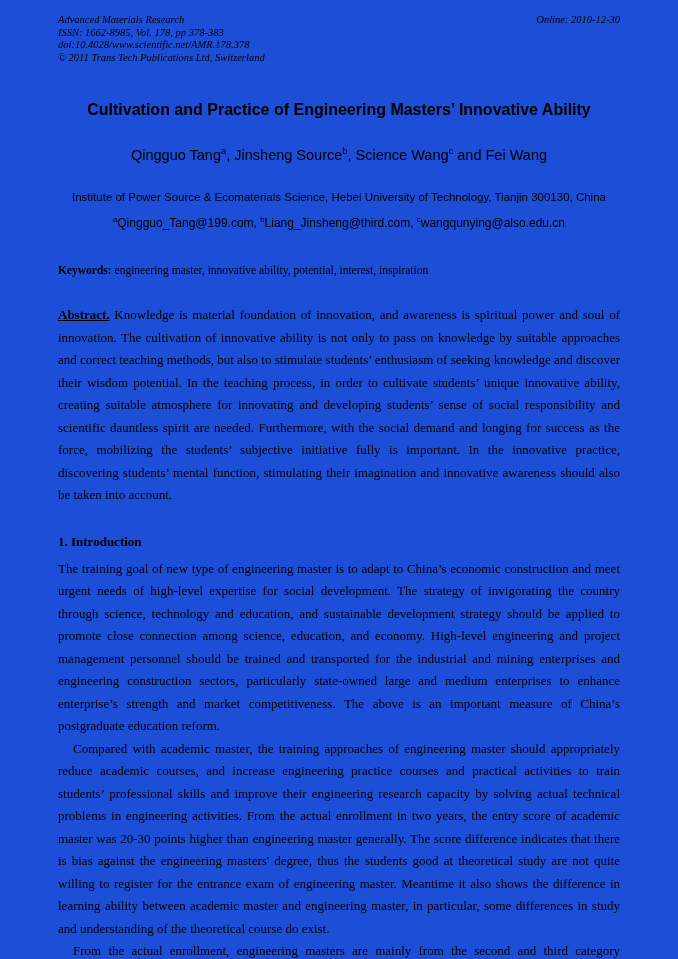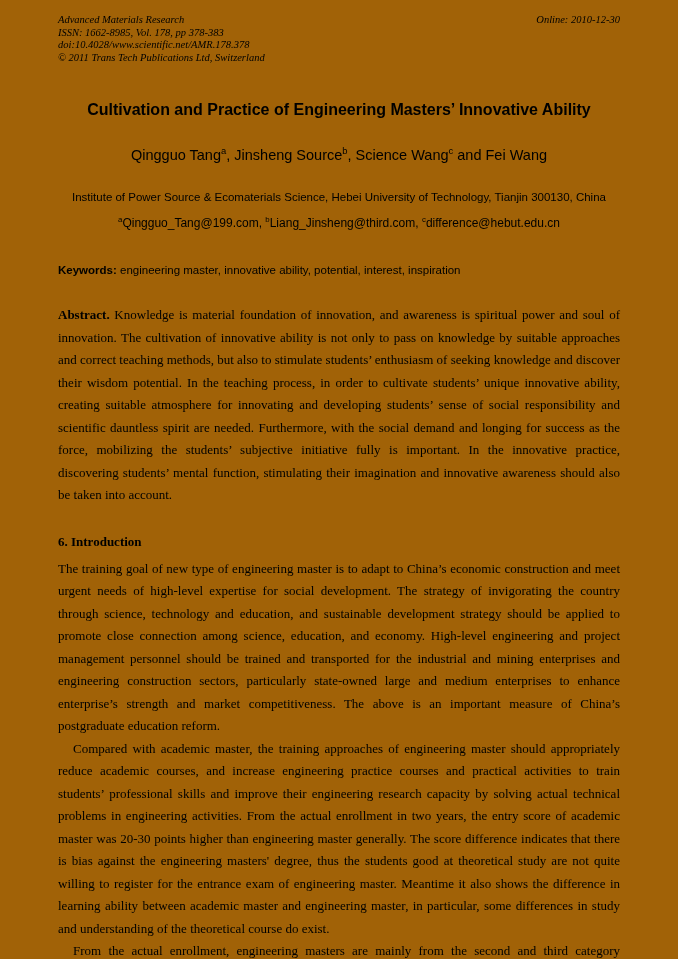--- a/index.html
+++ b/index.html
@@ -6,21 +6,21 @@
     margin: 0;
     padding: 0;
     background: #ffffff;
     color: #000000;
   }
   .page {
     position: relative;
     width: 678px;
     height: 959px;
     margin: 0 auto;
-    background: #a16207;
+    background: #1d4ed8;
     box-sizing: border-box;
     padding: 14px 58px 0 58px;
     overflow: hidden;
   }
   
   .header-row {
     display: flex;
     justify-content: space-between;
     align-items: flex-start;
     font-family: "Liberation Serif", serif;
@@ -61,35 +61,35 @@
   .emails-line {
     margin-top: 9px;
     text-align: center;
     font-family: "Liberation Sans", sans-serif;
     font-size: 12px;
   }
 
   
   .keywords-line {
     margin-top: 34px;
-    font-family: Liberation Sans, sans-serif;
+    font-family: Liberation Serif, serif;
     font-size: 11.5px;
   }
   .keywords-line .kw-label { font-weight: bold; }
 
   
   .abstract-para, .body-para {
     font-family: "Liberation Serif", serif;
     font-size: 13px;
     line-height: 22.5px;
     text-align: justify;
     margin: 0;
   }
   .abstract-para { margin-top: 28px; }
-  .abstract-label { font-weight: bold; }
+  .abstract-label { font-weight: bold; text-decoration: underline; }
   .section-heading {
     font-family: "Liberation Serif", serif;
     font-size: 13px;
     font-weight: bold;
     margin: 27px 0 0 0;
   }
   .body-para.first { margin-top: 8px; }
   .body-para.indent { text-indent: 15px; }
 </style>
 </head>
@@ -106,25 +106,25 @@
     </div>
     <div class="header-right">Online: 2010-12-30</div>
   </div>
 
   <div class="paper-title">Cultivation and Practice of Engineering Masters’ Innovative Ability</div>
 
   <div class="authors-line"><span><span></span><span>Qingguo Tang</span><sup>a</sup></span><span><span>, </span><span>Jinsheng Source</span><sup>b</sup></span><span><span>, </span><span>Science Wang</span><sup>c</sup></span><span><span> and </span><span>Fei Wang</span><sup></sup></span></div>
 
   <div class="affiliation-line">Institute of Power Source &amp; Ecomaterials Science, Hebei University of Technology, Tianjin 300130, China</div>
 
-  <div class="emails-line"><span><span></span><sup>a</sup><span>Qingguo_Tang@199.com</span></span><span><span>, </span><sup>b</sup><span>Liang_Jinsheng@third.com</span></span><span><span>, </span><sup>c</sup><span>difference@hebut.edu.cn</span></span></div>
+  <div class="emails-line"><span><span></span><sup>a</sup><span>Qingguo_Tang@199.com</span></span><span><span>, </span><sup>b</sup><span>Liang_Jinsheng@third.com</span></span><span><span>, </span><sup>c</sup><span>wangqunying@also.edu.cn</span></span></div>
 
   <div class="keywords-line"><span class="kw-label">Keywords:</span><span> engineering master, innovative ability, potential, interest, inspiration</span></div>
 
   <p class="abstract-para"><span class="abstract-label">Abstract.</span><span> Knowledge is material foundation of innovation, and awareness is spiritual power and soul of innovation. The cultivation of innovative ability is not only to pass on knowledge by suitable approaches and correct teaching methods, but also to stimulate students’ enthusiasm of seeking knowledge and discover their wisdom potential. In the teaching process, in order to cultivate students’ unique innovative ability, creating suitable atmosphere for innovating and developing students’ sense of social responsibility and scientific dauntless spirit are needed. Furthermore, with the social demand and longing for success as the force, mobilizing the students’ subjective initiative fully is important. In the innovative practice, discovering students’ mental function, stimulating their imagination and innovative awareness should also be taken into account.</span></p>
 
-  <h2 class="section-heading">6. Introduction</h2>
+  <h2 class="section-heading">1. Introduction</h2>
 
   <p class="body-para first">The training goal of new type of engineering master is to adapt to China’s economic construction and meet urgent needs of high-level expertise for social development. The strategy of invigorating the country through science, technology and education, and sustainable development strategy should be applied to promote close connection among science, education, and economy. High-level engineering and project management personnel should be trained and transported for the industrial and mining enterprises and engineering construction sectors, particularly state-owned large and medium enterprises to enhance enterprise’s strength and market competitiveness. The above is an important measure of China’s postgraduate education reform.</p>
   <p class="body-para indent">Compared with academic master, the training approaches of engineering master should appropriately reduce academic courses, and increase engineering practice courses and practical activities to train students’ professional skills and improve their engineering research capacity by solving actual technical problems in engineering activities. From the actual enrollment in two years, the entry score of academic master was 20-30 points higher than engineering master generally. The score difference indicates that there is bias against the engineering masters' degree, thus the students good at theoretical study are not quite willing to register for the entrance exam of engineering master. Meantime it also shows the difference in learning ability between academic master and engineering master, in particular, some differences in study and understanding of the theoretical course do exist.</p>
   <p class="body-para indent">From the actual enrollment, engineering masters are mainly from the second and third category universities, and many are undergraduates from associate-graduates. For many of them, the universities they studied in as undergraduates lack good teaching conditions, high-level teachers, laboratory facilities and laboratory courses. It is difficult for them to find a good job after graduation; therefore, applying for postgraduate becomes the only way out.</p>
 
 </div>
 
 </body></html>

